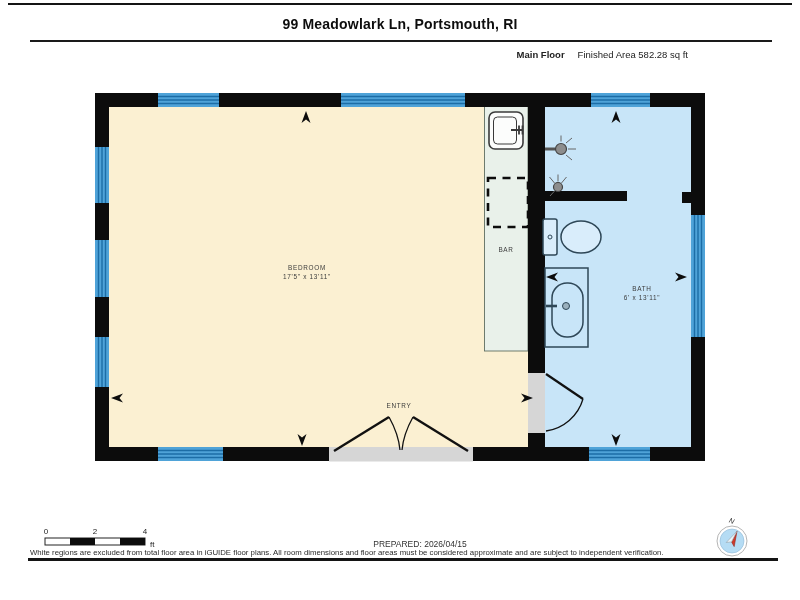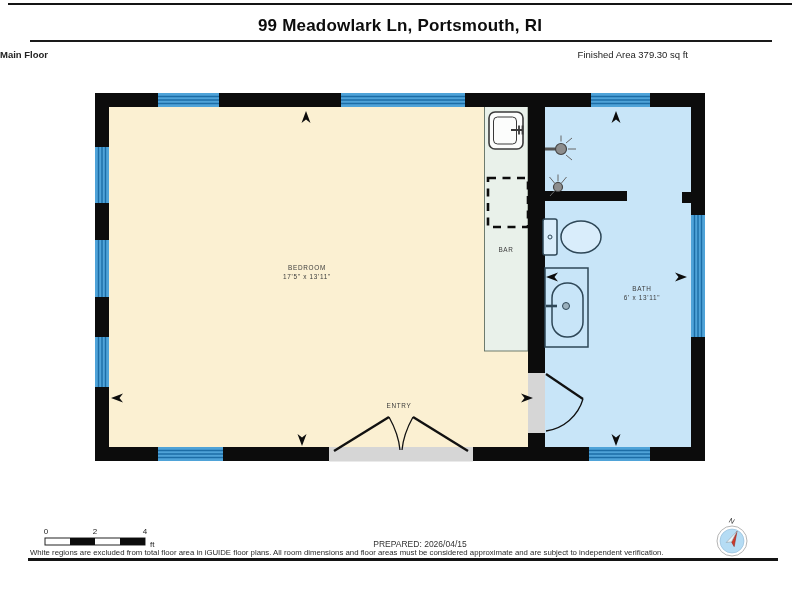--- a/index.html
+++ b/index.html
@@ -3,24 +3,24 @@
 <meta charset="utf-8">
 <style>
   html,body{margin:0;padding:0;}
   body{
     width:800px;height:600px;position:relative;background:#ffffff;
     font-family:"Liberation Sans", sans-serif;overflow:hidden;color:#111;
   }
   .abs{position:absolute;}
   .top-border{left:8px;top:3px;width:784px;height:2px;background:#141414;}
   .page-title{left:0;top:16px;width:800px;text-align:center;
-    font-size:17px;font-weight:bold;letter-spacing:.2px;color:#0d0d0d;}
+    font-size:14px;font-weight:bold;letter-spacing:.2px;color:#0d0d0d;}
   .title-rule{left:30px;top:40px;width:742px;height:1.5px;background:#1a1a1a;}
-  .subtitle{left:0;top:49px;width:688px;display:flex;justify-content:space-between;
-    align-items:baseline;gap:20px;font-size:9.5px;color:#222;}
+  .subtitle{left:0;top:49px;width:688px;display:flex;justify-content:flex-end;
+    align-items:baseline;gap:13px;font-size:9.5px;color:#222;}
   .subtitle .floor{font-weight:bold;}
   .plan-svg{left:0;top:0;width:800px;height:600px;}
   .prepared{left:0;top:539px;width:800px;text-align:center;font-size:8.5px;color:#333;padding-left:20px;}
   .footer-rule{left:28px;top:558px;width:750px;height:3px;background:#141414;}
   .disclaimer{left:30px;top:548px;width:740px;font-size:7.8px;color:#2a2a2a;}
   svg text{font-family:"Liberation Sans", sans-serif;}
   .room-label{font-size:6.4px;letter-spacing:.7px;fill:#3b3b3b;text-anchor:middle;}
   .scale-num{font-size:8px;fill:#222;text-anchor:middle;}
   .scale-unit{font-size:8px;fill:#222;}
   .compass-n{font-size:7px;fill:#333;text-anchor:middle;font-style:italic;}
@@ -29,21 +29,21 @@
 <body>
 
 <div class="abs top-border"></div>
 
 <div class="abs page-title">99 Meadowlark Ln, Portsmouth, RI</div>
 
 <div class="abs title-rule"></div>
 
 <div class="abs subtitle">
   <span class="floor">Main Floor</span>
-  <span class="area">Finished Area 379.30 sq ft</span>
+  <span class="area">Finished Area 582.28 sq ft</span>
 </div>
 
 <svg class="abs plan-svg" viewBox="0 0 800 600" xmlns="http://www.w3.org/2000/svg">
 
   <g>
     <rect x="109" y="107" width="419" height="340" fill="#fbf0d2"></rect>
     <rect x="545" y="107" width="146" height="340" fill="#c8e5f8"></rect>
     <rect x="484.5" y="106.5" width="43.5" height="244.5" fill="#e9f1ea" stroke="#5f6f63" stroke-width="0.9"></rect>
   </g>
 

